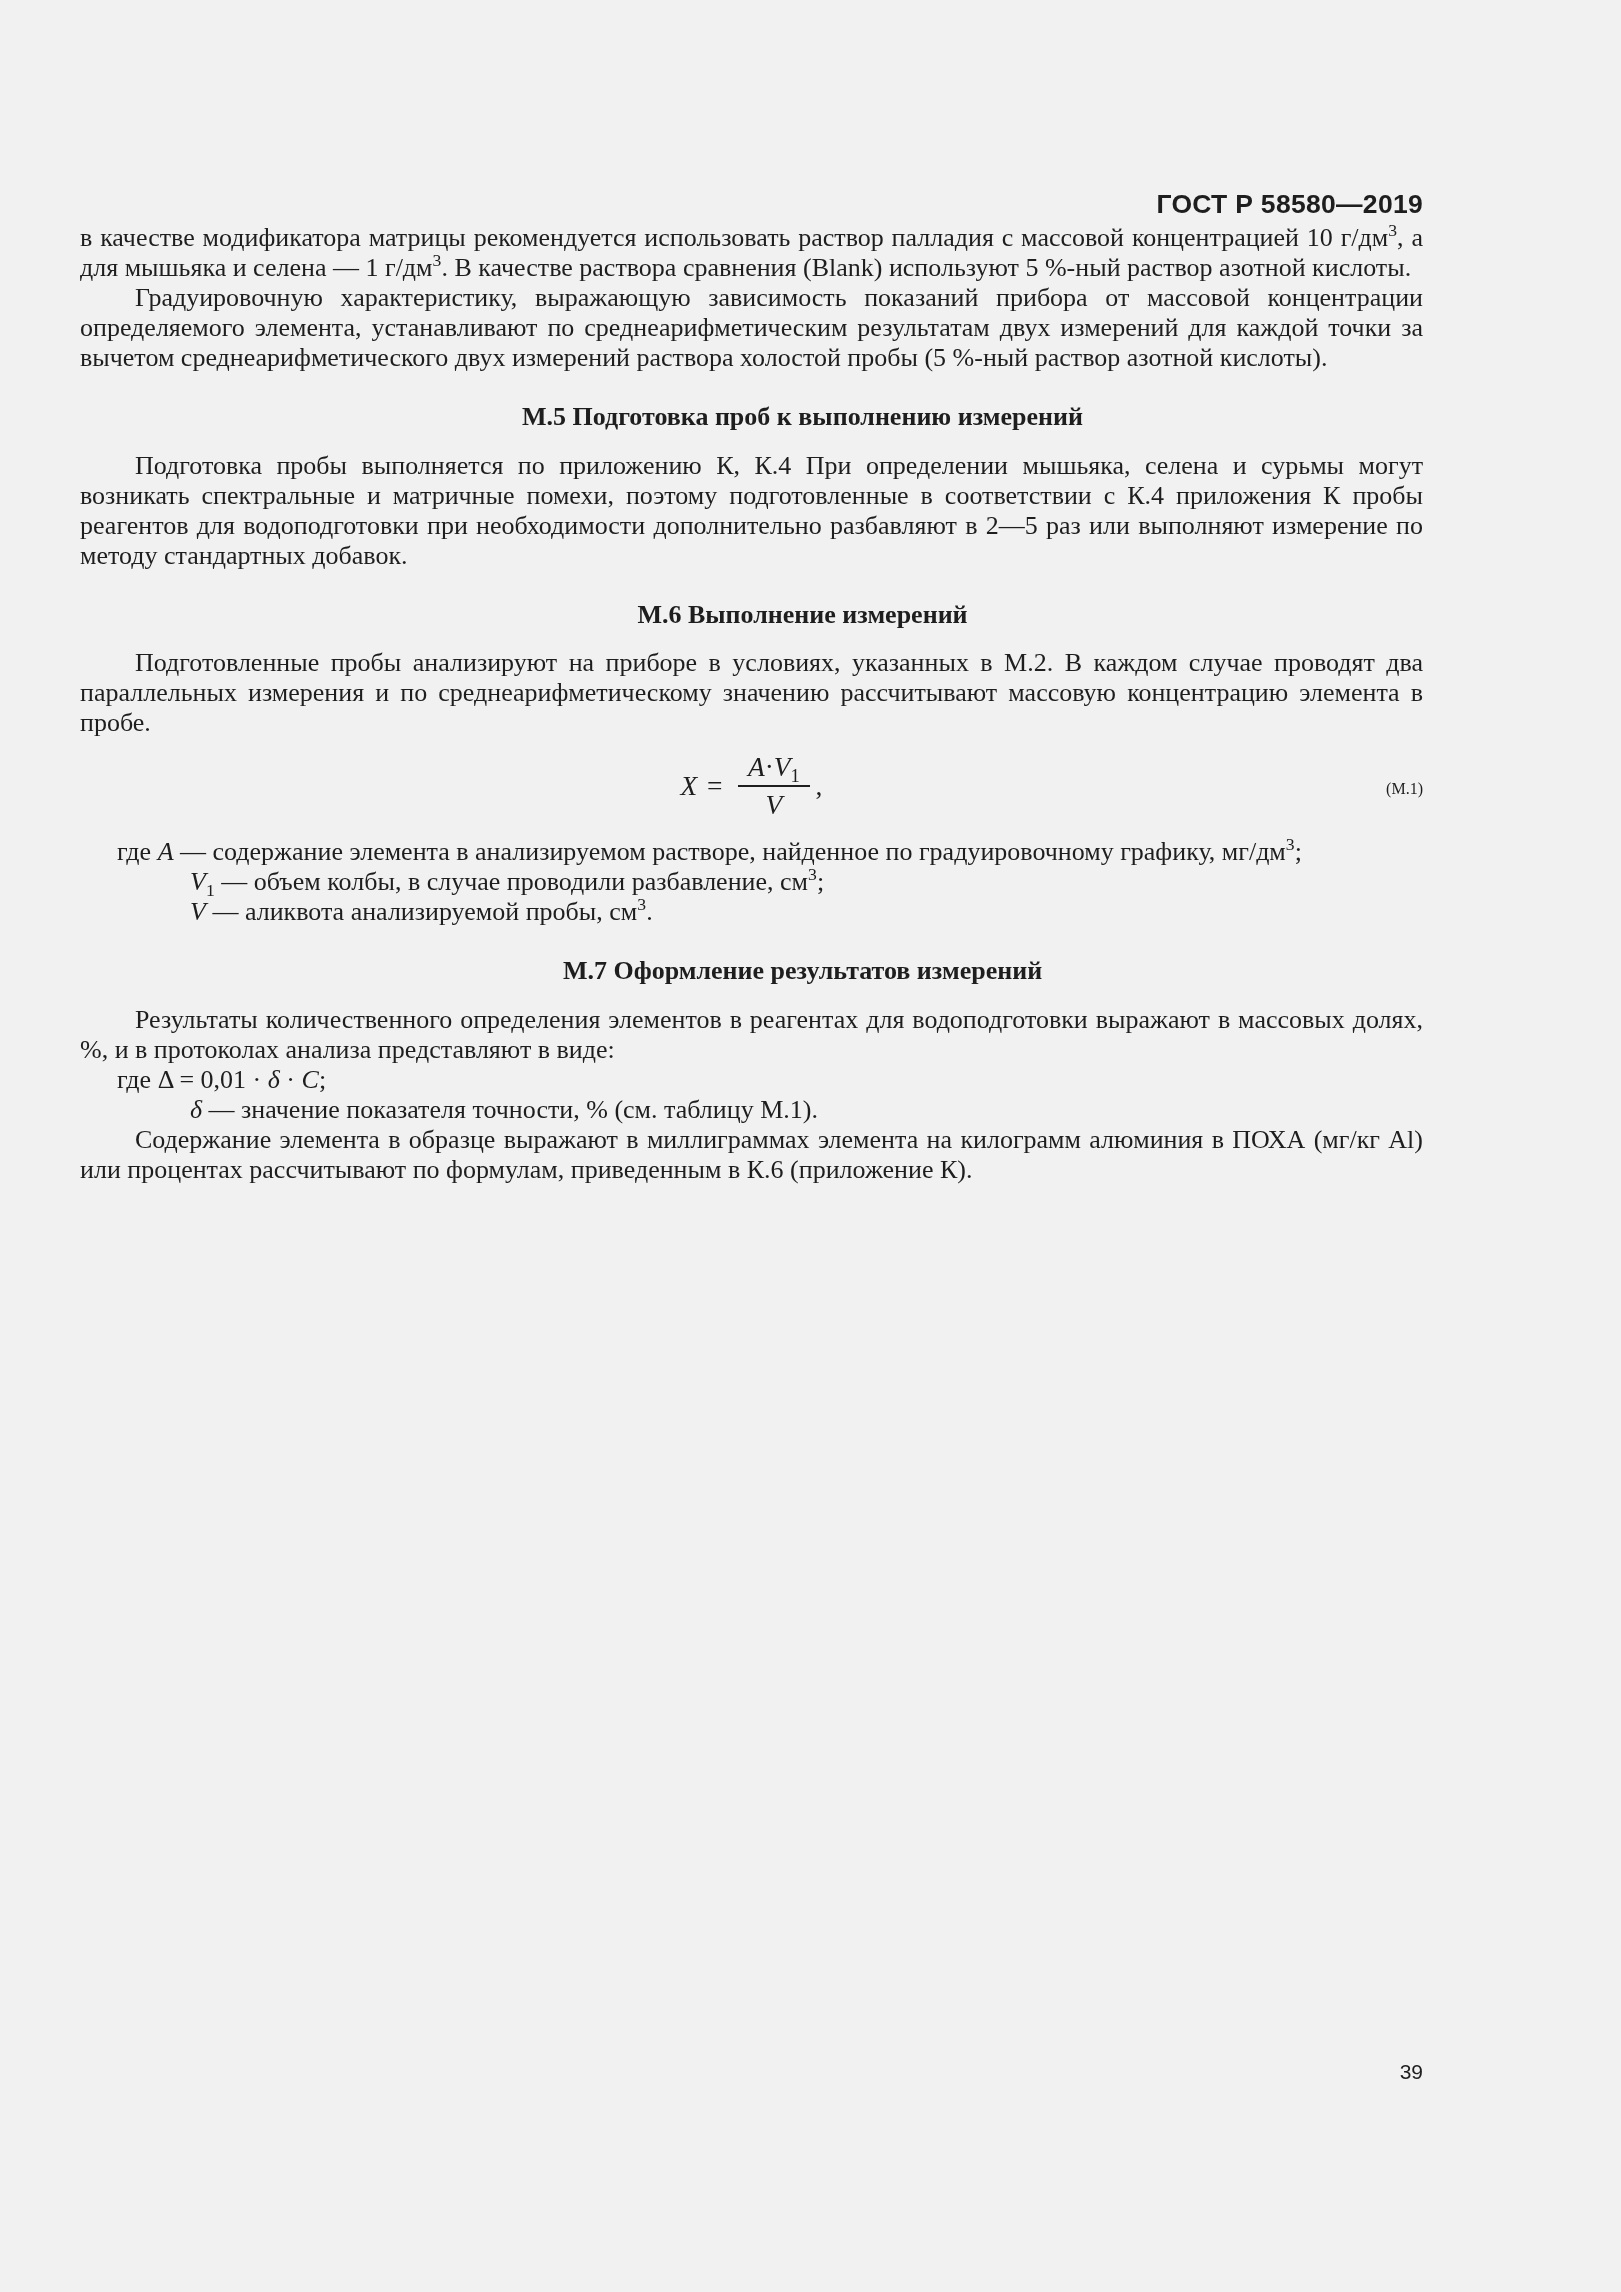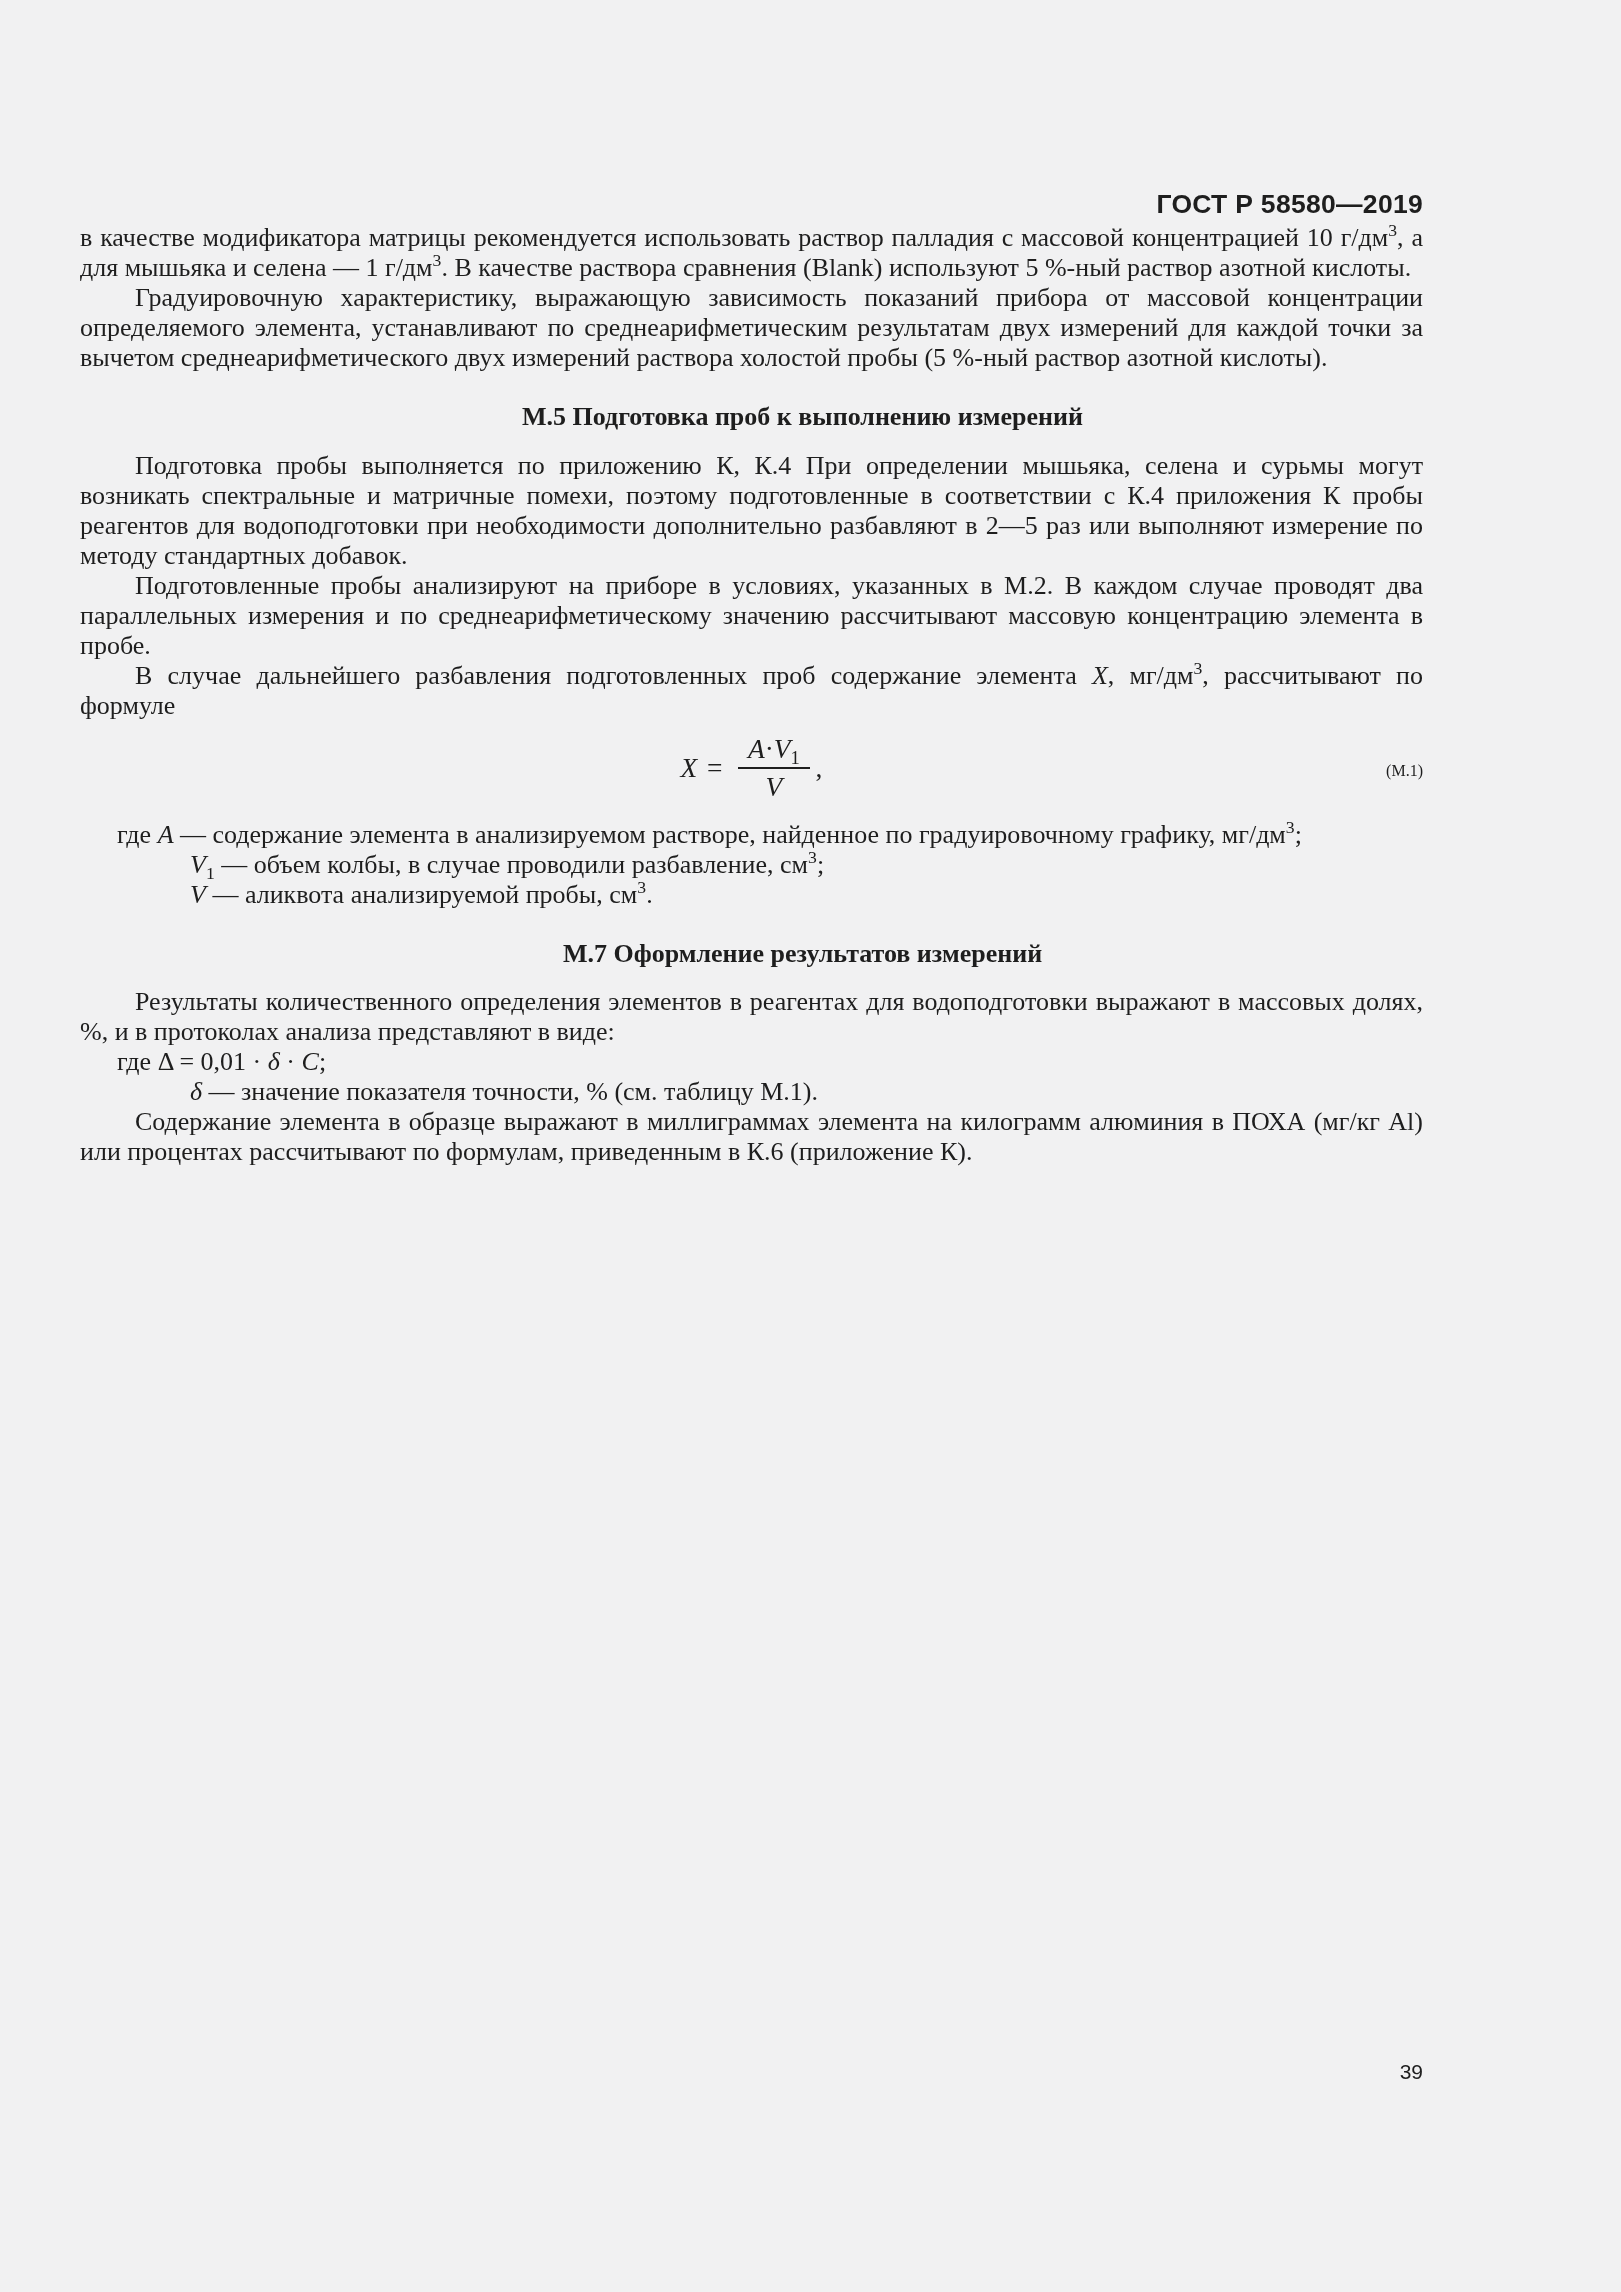--- a/index.html
+++ b/index.html
@@ -97,24 +97,24 @@
   <div class="content">
 
     <p><span>в качестве модификатора матрицы рекомендуется использовать раствор палладия с массовой концентрацией 10 г/дм</span><sup>3</sup><span>, а для мышьяка и селена — 1 г/дм</span><sup>3</sup><span>. В качестве раствора сравнения (Blank) используют 5 %-ный раствор азотной кислоты.</span></p>
 
     <p class="indent">Градуировочную характеристику, выражающую зависимость показаний прибора от массовой концентрации определяемого элемента, устанавливают по среднеарифметическим результатам двух измерений для каждой точки за вычетом среднеарифметического двух измерений раствора холостой пробы (5 %-ный раствор азотной кислоты).</p>
 
     <p class="heading">М.5 Подготовка проб к выполнению измерений</p>
 
     <p class="indent">Подготовка пробы выполняется по приложению К, К.4 При определении мышьяка, селена и сурьмы могут возникать спектральные и матричные помехи, поэтому подготовленные в соответствии с К.4 приложения К пробы реагентов для водоподготовки при необходимости дополнительно разбавляют в 2—5 раз или выполняют измерение по методу стандартных добавок.</p>
 
+    <p class="heading">М.6 Выполнение измерений</p>
 
     <p class="indent">Подготовленные пробы анализируют на приборе в условиях, указанных в М.2. В каждом случае проводят два параллельных измерения и по среднеарифметическому значению рассчитывают массовую концентрацию элемента в пробе.</p>
 
-    <p class="indent"><span>В случае дальнейшего разбавления подготовленных проб содержание элемента </span><span class="var">X</span><span>, мг/дм</span><sup>3</sup><span>, рассчитывают по формуле</span></p>
 
     <div class="formula-row">
       <span class="formula-math"><span class="var">X</span><span class="eq-sign">=</span><span class="frac"><span class="num"><span class="var">A</span><span>·</span><span class="var">V</span><sub>1</sub></span><span class="den"><span class="var">V</span></span></span><span>,</span></span>
       <span class="formula-number">(М.1)</span>
     </div>
 
     <p class="where-line"><span>где </span><span class="var">A</span><span> — содержание элемента в анализируемом растворе, найденное по градуировочному графику, мг/дм</span><sup>3</sup><span>;</span></p>
 
     <p class="where-line where-cont"><span class="var">V</span><sub>1</sub><span> — объем колбы, в случае проводили разбавление, см</span><sup>3</sup><span>;</span></p>
 

